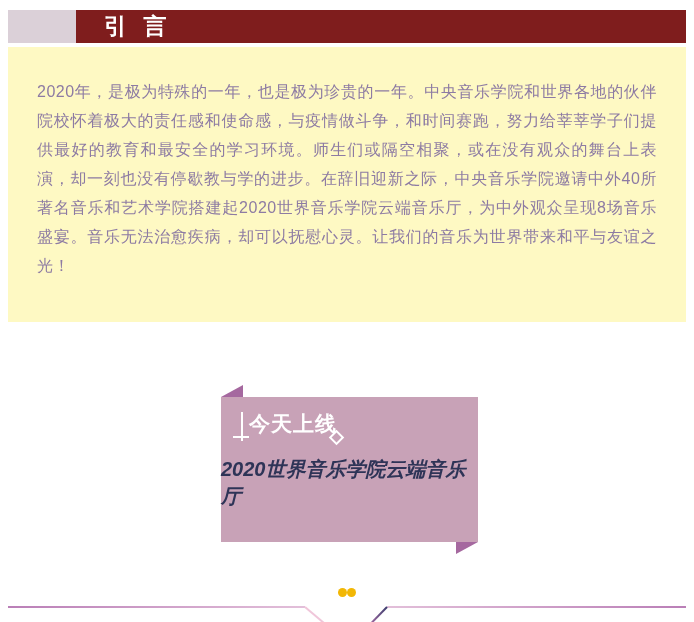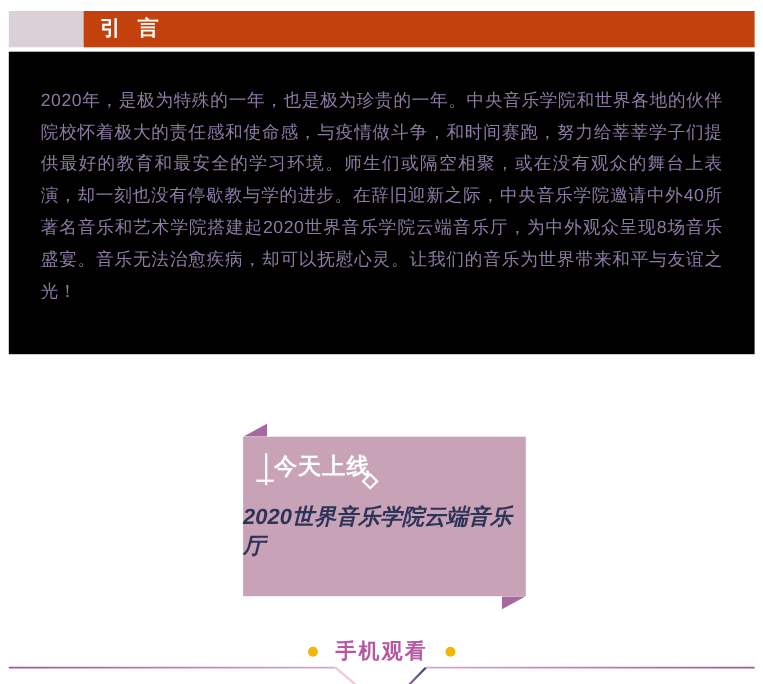--- a/index.html
+++ b/index.html
@@ -5,28 +5,28 @@
   html,body{margin:0;padding:0;background:#ffffff;}
   body{
     width:694px;height:622px;overflow:hidden;position:relative;
     font-family:"Liberation Sans","DejaVu Sans",sans-serif;
   }
 
   
   .header{display:flex;margin:10px 8px 0 8px;height:33px;}
   .header-accent{width:68px;background:#dbd0d8;}
   .header-title{
-    flex:1;background:#c2410c;color:#ffffff;
-    font-size:19px;font-weight:bold;letter-spacing:5px;
-    line-height:33px;padding-left:15px;
+    flex:1;background:#7f1d1d;color:#ffffff;
+    font-size:23px;font-weight:bold;letter-spacing:5px;
+    line-height:33px;padding-left:28px;
   }
 
   
   .intro-box{
-    margin:4px 8px 0 8px;background:#000000;
+    margin:4px 8px 0 8px;background:#fef9c3;
     padding:30px 29px 42px 29px;
   }
   .intro-text{
     margin:0;color:#8d7ba3;font-size:16px;line-height:29px;
     letter-spacing:0.5px;text-align:justify;
   }
 
   
   .card-wrap{position:relative;width:257px;margin:75px 0 0 221px;}
   .card{position:relative;background:#c8a2b7;height:145px;}
@@ -87,21 +87,20 @@
     <div class="cross-v"></div>
     <div class="cross-h"></div>
     <div class="card-badge">今天上线</div>
     <div class="diamond"></div>
     <div class="card-line1">2020世界音乐学院云端音乐厅</div>
   </div>
 </div>
 
 <div class="watch-row">
   <span class="gold-dot"></span>
-  <span class="watch-label">手机观看</span>
   <span class="gold-dot"></span>
 </div>
 
 <svg class="rule-v" width="694" height="46" viewBox="0 0 694 46">
   <defs>
     <linearGradient id="vgrad" gradientUnits="userSpaceOnUse" x1="387" y1="5" x2="350" y2="43">
       <stop offset="0" stop-color="#3c3e6e"></stop>
       <stop offset="0.55" stop-color="#b973ae"></stop>
       <stop offset="1" stop-color="#eda45c"></stop>
     </linearGradient>

